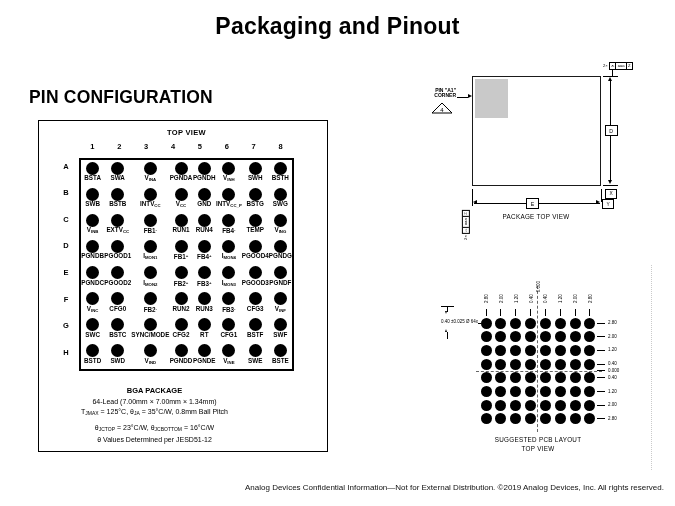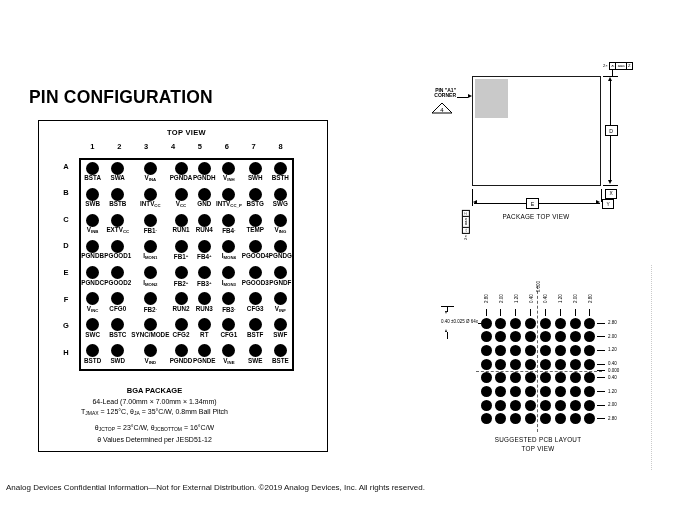--- a/index.html
+++ b/index.html
@@ -3,21 +3,21 @@
 <meta charset="utf-8">
 <style>
   html,body{margin:0;padding:0;background:#fff;}
   .page{position:relative;width:675px;height:506px;background:#ffffff;overflow:hidden;
         font-family:"Liberation Sans", sans-serif;color:#000;}
   .abs{position:absolute;}
 
   
   .title{position:absolute;top:13px;left:0;width:675px;text-align:center;
          font-size:23px;font-weight:bold;letter-spacing:0.2px;}
-  .footer{position:absolute;top:483px;left:6px;width:664px;text-align:left;
+  .footer{position:absolute;top:483px;left:0;width:664px;text-align:right;
           font-size:8px;color:#111;}
 
   
   .pc-heading{position:absolute;left:29px;top:86px;font-size:17.5px;font-weight:800;
               letter-spacing:0.2px;transform:scaleY(1.05);transform-origin:left top;}
   .pc-box{position:absolute;left:38px;top:120px;width:288px;height:330px;
           border:1px solid #000;}
   .topview-label{position:absolute;left:79px;top:128px;width:215px;text-align:center;
                  font-size:7.5px;font-weight:bold;letter-spacing:0.3px;}
   .col-numbers{position:absolute;left:79px;top:142px;width:215px;display:grid;
@@ -78,20 +78,21 @@
                font-size:4.5px;white-space:nowrap;}
   .pcb-caption{position:absolute;left:473px;top:436px;width:130px;text-align:center;
                font-size:6.3px;line-height:8.5px;font-weight:500;letter-spacing:0.3px;}
   .edge-dots{position:absolute;left:651px;top:265px;height:205px;border-left:1px dotted #bdbdbd;opacity:0.8;}
 </style>
 </head>
 <body>
 
 <div class="page">
 
+  <div class="title">Packaging and Pinout</div>
 
   <div class="pc-heading">PIN CONFIGURATION</div>
   <div class="pc-box"></div>
   <div class="topview-label">TOP VIEW</div>
   <div class="col-numbers" id="col-numbers">
       <span>1</span>
       <span>2</span>
       <span>3</span>
       <span>4</span>
       <span>5</span>

